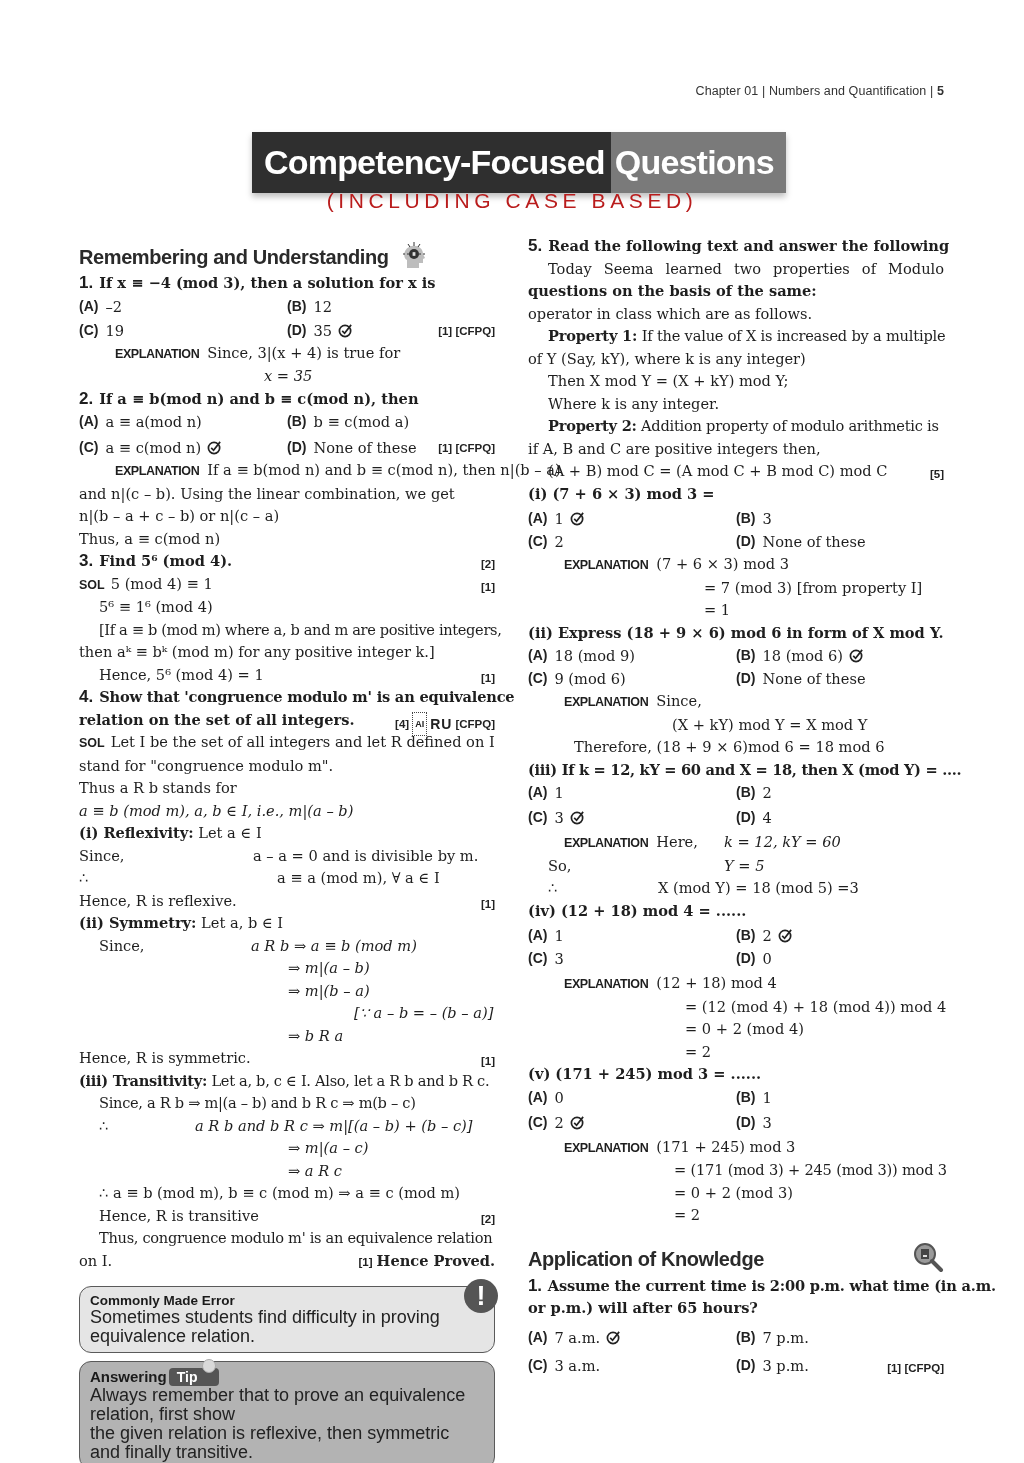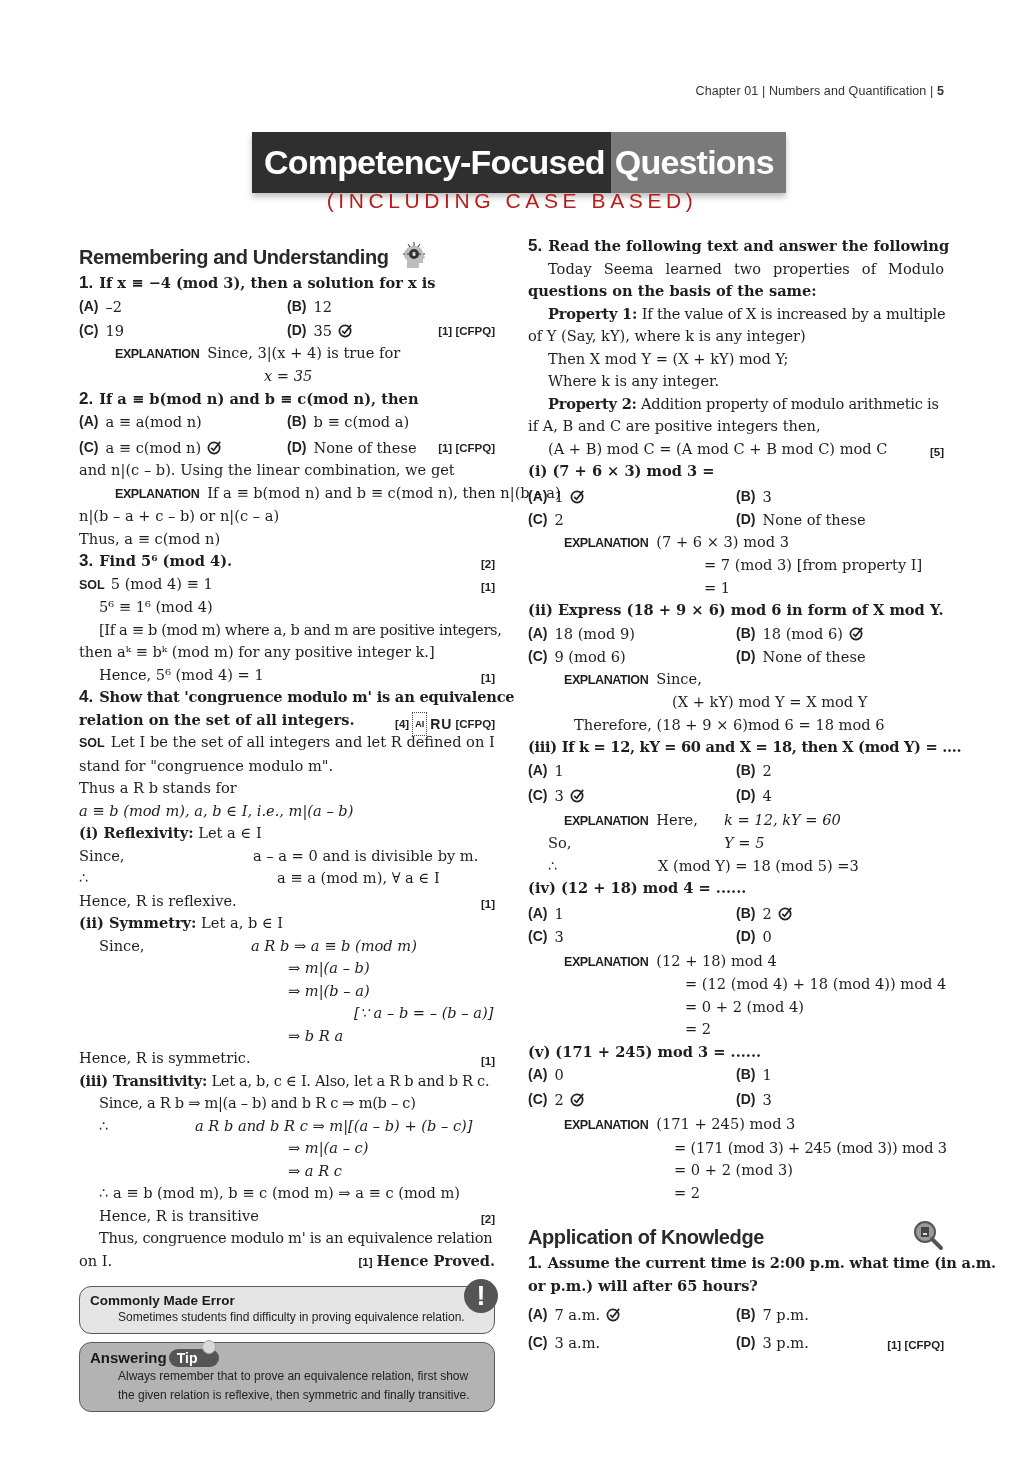--- a/index.html
+++ b/index.html
@@ -33,23 +33,23 @@
   .check { display: inline-block; margin-left: 6px; width: 15px; height: 15px; vertical-align: middle; }
   .it { font-style: italic; }
   .b { font-weight: bold; }
   .indent1 { padding-left: 20px; }
   .just { text-align: justify; text-align-last: justify; }
 
   .box { border-radius: 12px; border: 1.4px solid #5a5a5a; padding: 6px 10px; margin-top: 10px; position: relative; }
   .box-error { background: #e5e5e5; }
   .box-tip { background: #b3b3b3; }
   .box-title { font-family: "Liberation Sans", sans-serif; font-weight: bold; font-size: 13.5px; color: #1a1a1a; }
-  .box-text { font-family: "Liberation Sans", sans-serif; font-size: 12px; line-height: 19px; color: #222; margin-left: 28px; }
+  .box-text { font-family: "Liberation Sans", sans-serif; font-size: 18px; line-height: 19px; color: #222; }
   .excl { position: absolute; right: -4px; top: -8px; width: 34px; height: 34px; border-radius: 50%; background: #555; color: #fff; font-family: "Liberation Sans", sans-serif; font-weight: bold; font-size: 27px; text-align: center; line-height: 34px; }
-  .tip-pill { display: inline-block; background: #555; color: #fff; font-family: "Liberation Sans", sans-serif; font-weight: bold; font-size: 14px; padding: 1px 22px 1px 8px; border-radius: 9px; margin-left: 2px; position: relative; }
+  .tip-pill { display: inline-block; background: #555; color: #fff; font-family: "Liberation Sans", sans-serif; font-weight: bold; font-size: 14px; padding: 1px 22px 1px 8px; border-radius: 4px; margin-left: 2px; position: relative; }
   .bulb { position: absolute; right: 3px; top: -9px; width: 14px; height: 14px; border-radius: 50%; background: #d9d9d9; border: 1px solid #aaa; }
 </style>
 </head>
 <body>
 
 <svg width="0" height="0" style="position:absolute">
   <defs>
     <symbol id="chk" viewBox="0 0 16 16">
       <circle cx="7.5" cy="8.5" r="6" fill="none" stroke="#222" stroke-width="1.8"></circle>
       <path d="M4.5 8.5 L7 11 L14 2" fill="none" stroke="#222" stroke-width="1.8"></path>
@@ -139,24 +139,24 @@
         <svg class="check">
           <use href="#chk"></use>
         </svg>
       </div>
     <div class="opt">
         <span class="lbl">(D)</span>
         <span>None of these</span>
       </div>
     <span class="mark" style="top:1px;">[1] [CFPQ]</span>
   </div>
+  <div class="line">
+    <span class="tag-expl">EXPLANATION</span><span>If a ≡ b(mod n) and b ≡ c(mod n), then n|(b – a)</span>
+  </div>
   <div class="line">and n|(c – b). Using the linear combination, we get</div>
-  <div class="line">
-    <span class="tag-expl">EXPLANATION</span><span>If a ≡ b(mod n) and b ≡ c(mod n), then n|(b – a)</span>
-  </div>
   <div class="line">n|(b – a + c – b) or n|(c – a)</div>
   <div class="line">Thus, a ≡ c(mod n)</div>
 
   <div class="line">
     <span class="qnum">3.</span><span class="qtext">Find 5⁶ (mod 4).</span>
     <span class="mark" style="top:3px;">[2]</span>
   </div>
   <div class="line">
     <span class="tag-sol">SOL</span><span>5 (mod 4) ≡ 1</span>
     <span class="mark" style="top:3px;">[1]</span>
@@ -258,20 +258,21 @@
     <div class="box-text">the given relation is reflexive, then symmetric and finally transitive.</div>
   </div>
 </div>
 
 <div class="col col-right">
   <div class="line just" style="margin-top:1px;">
     <span class="qnum">5.</span><span class="qtext">Read the following text and answer the following</span>
   </div>
   <div class="line just indent1">Today Seema learned two properties of Modulo</div>
   <div class="line qtext">questions on the basis of the same:</div>
+  <div class="line">operator in class which are as follows.</div>
   <div class="line indent1" style="letter-spacing:-0.2px;">
     <span class="b">Property 1:</span> <span>If the value of X is increased by a multiple</span>
   </div>
   <div class="line">of Y (Say, kY), where k is any integer)</div>
   <div class="line indent1">Then X mod Y = (X + kY) mod Y;</div>
   <div class="line indent1">Where k is any integer.</div>
   <div class="line indent1" style="letter-spacing:-0.25px;">
     <span class="b">Property 2:</span> <span>Addition property of modulo arithmetic is</span>
   </div>
   <div class="line">if A, B and C are positive integers then,</div>

